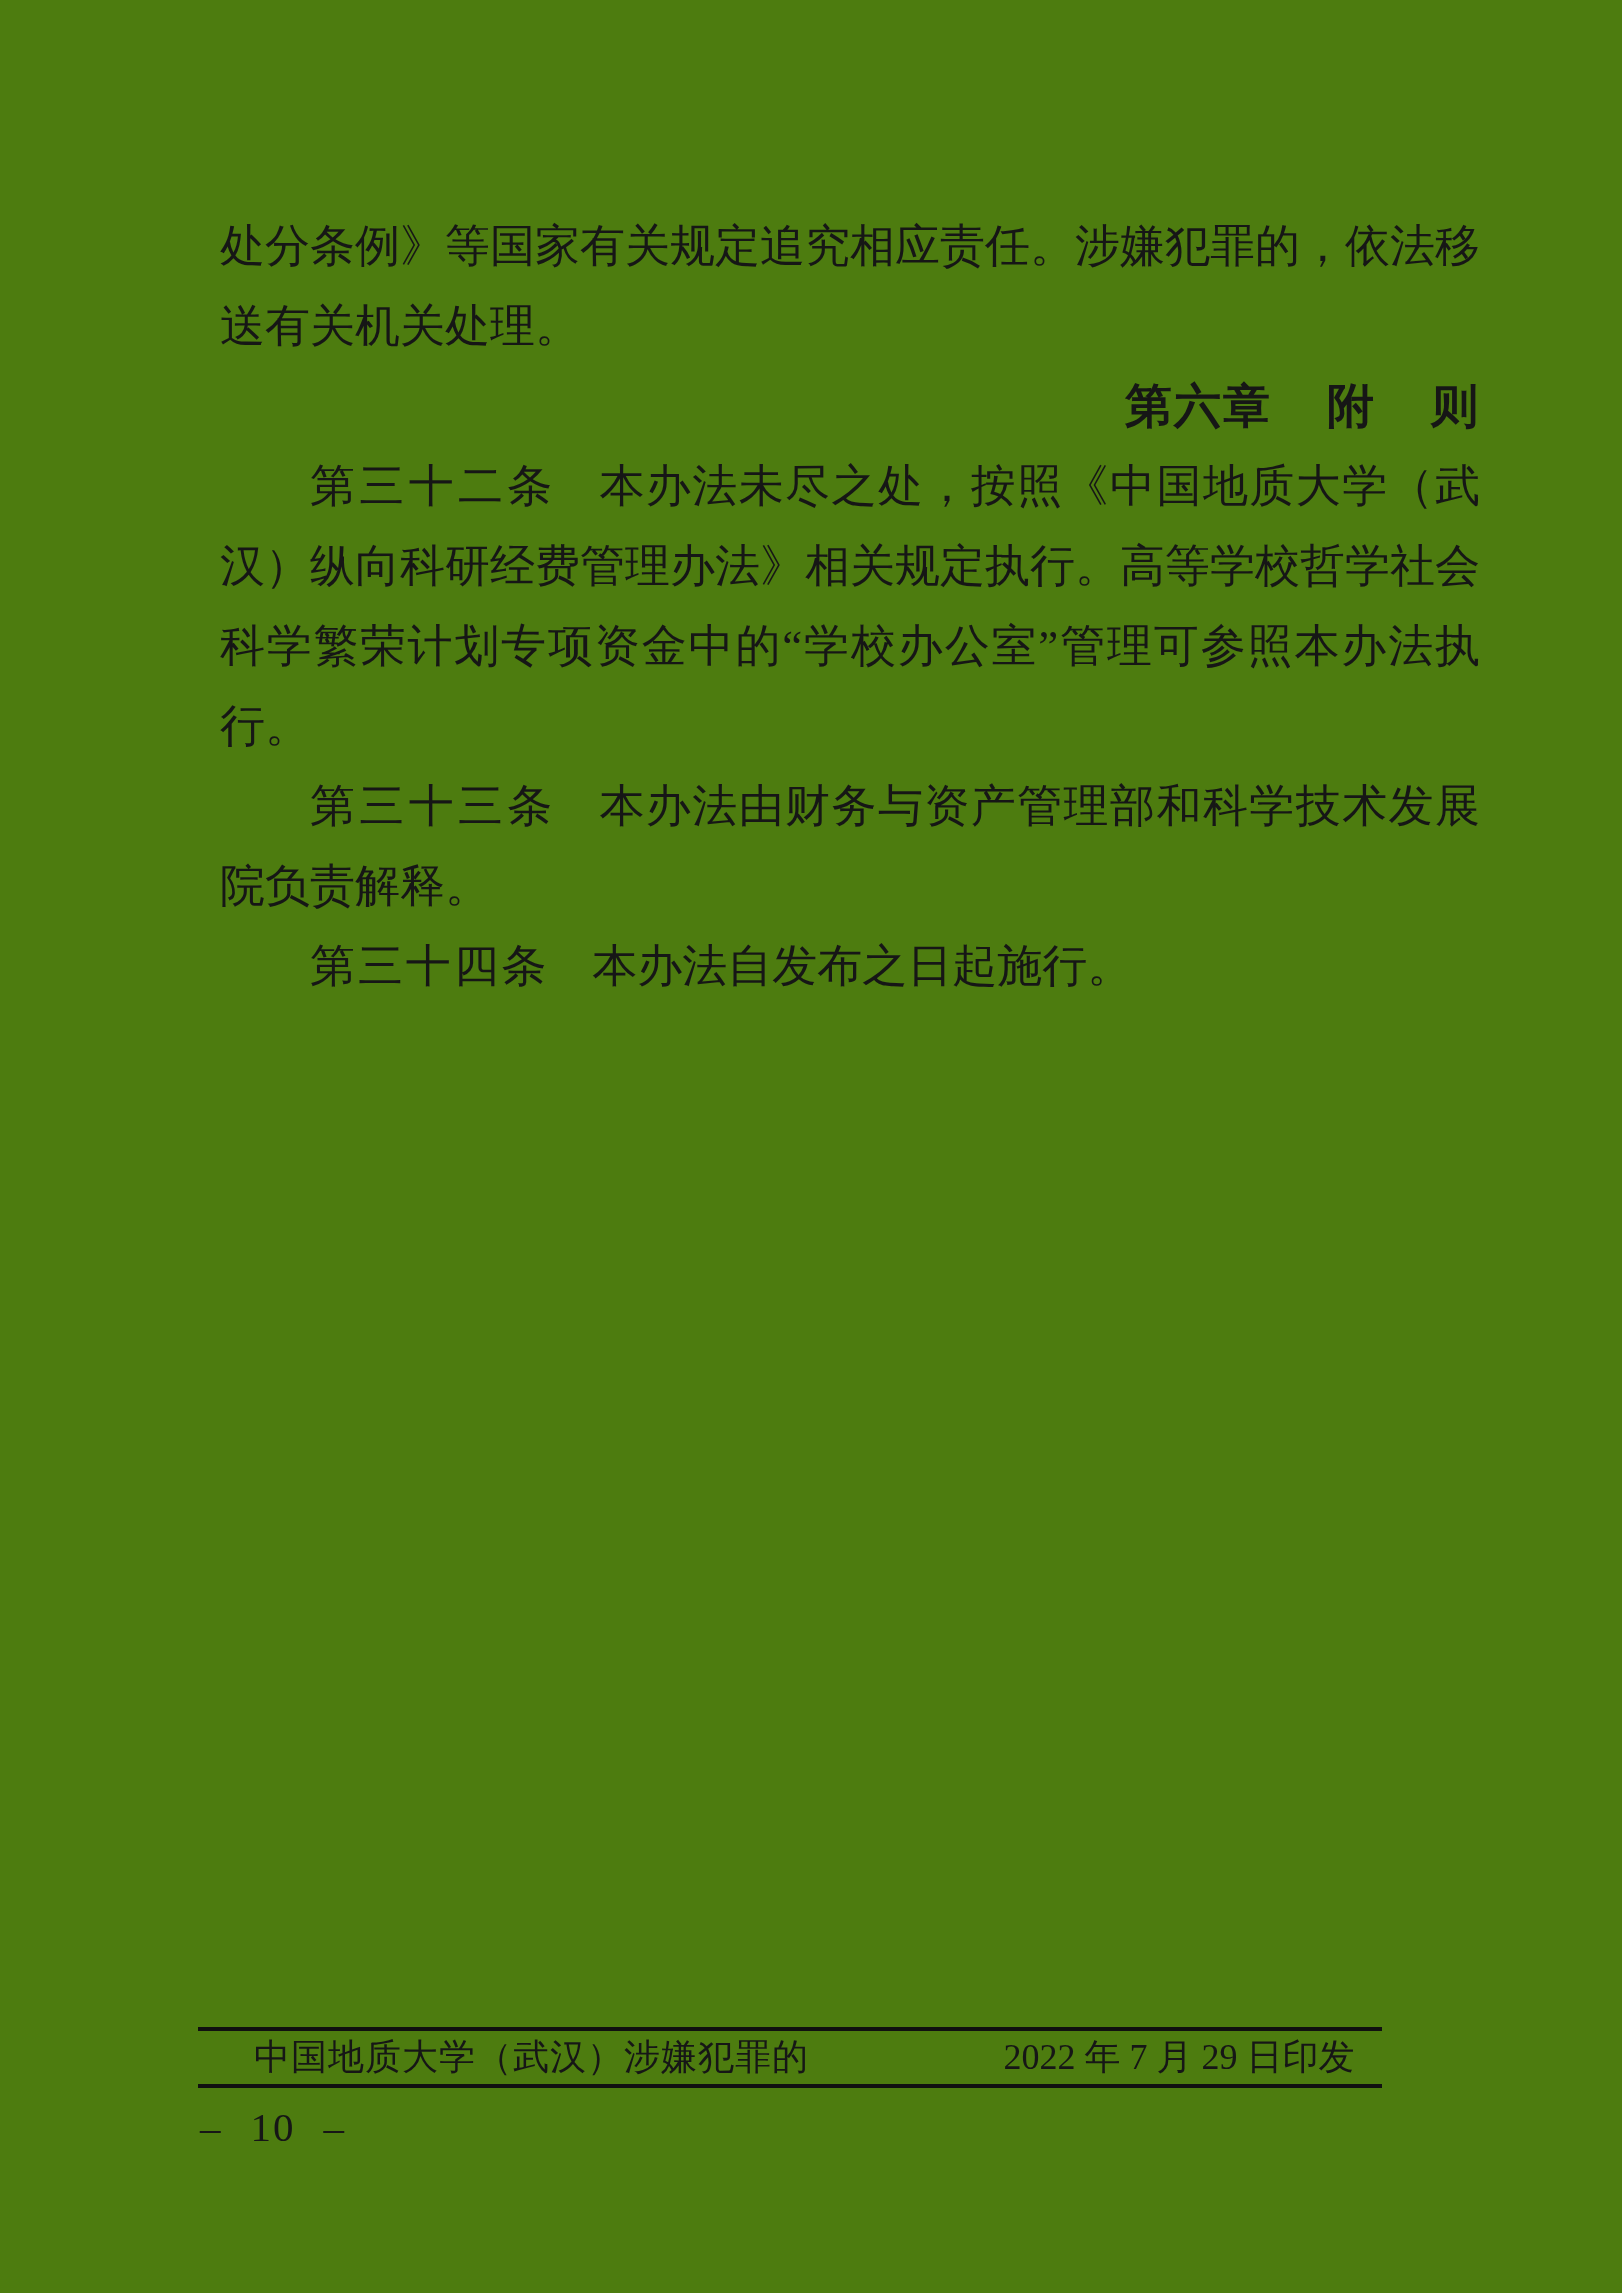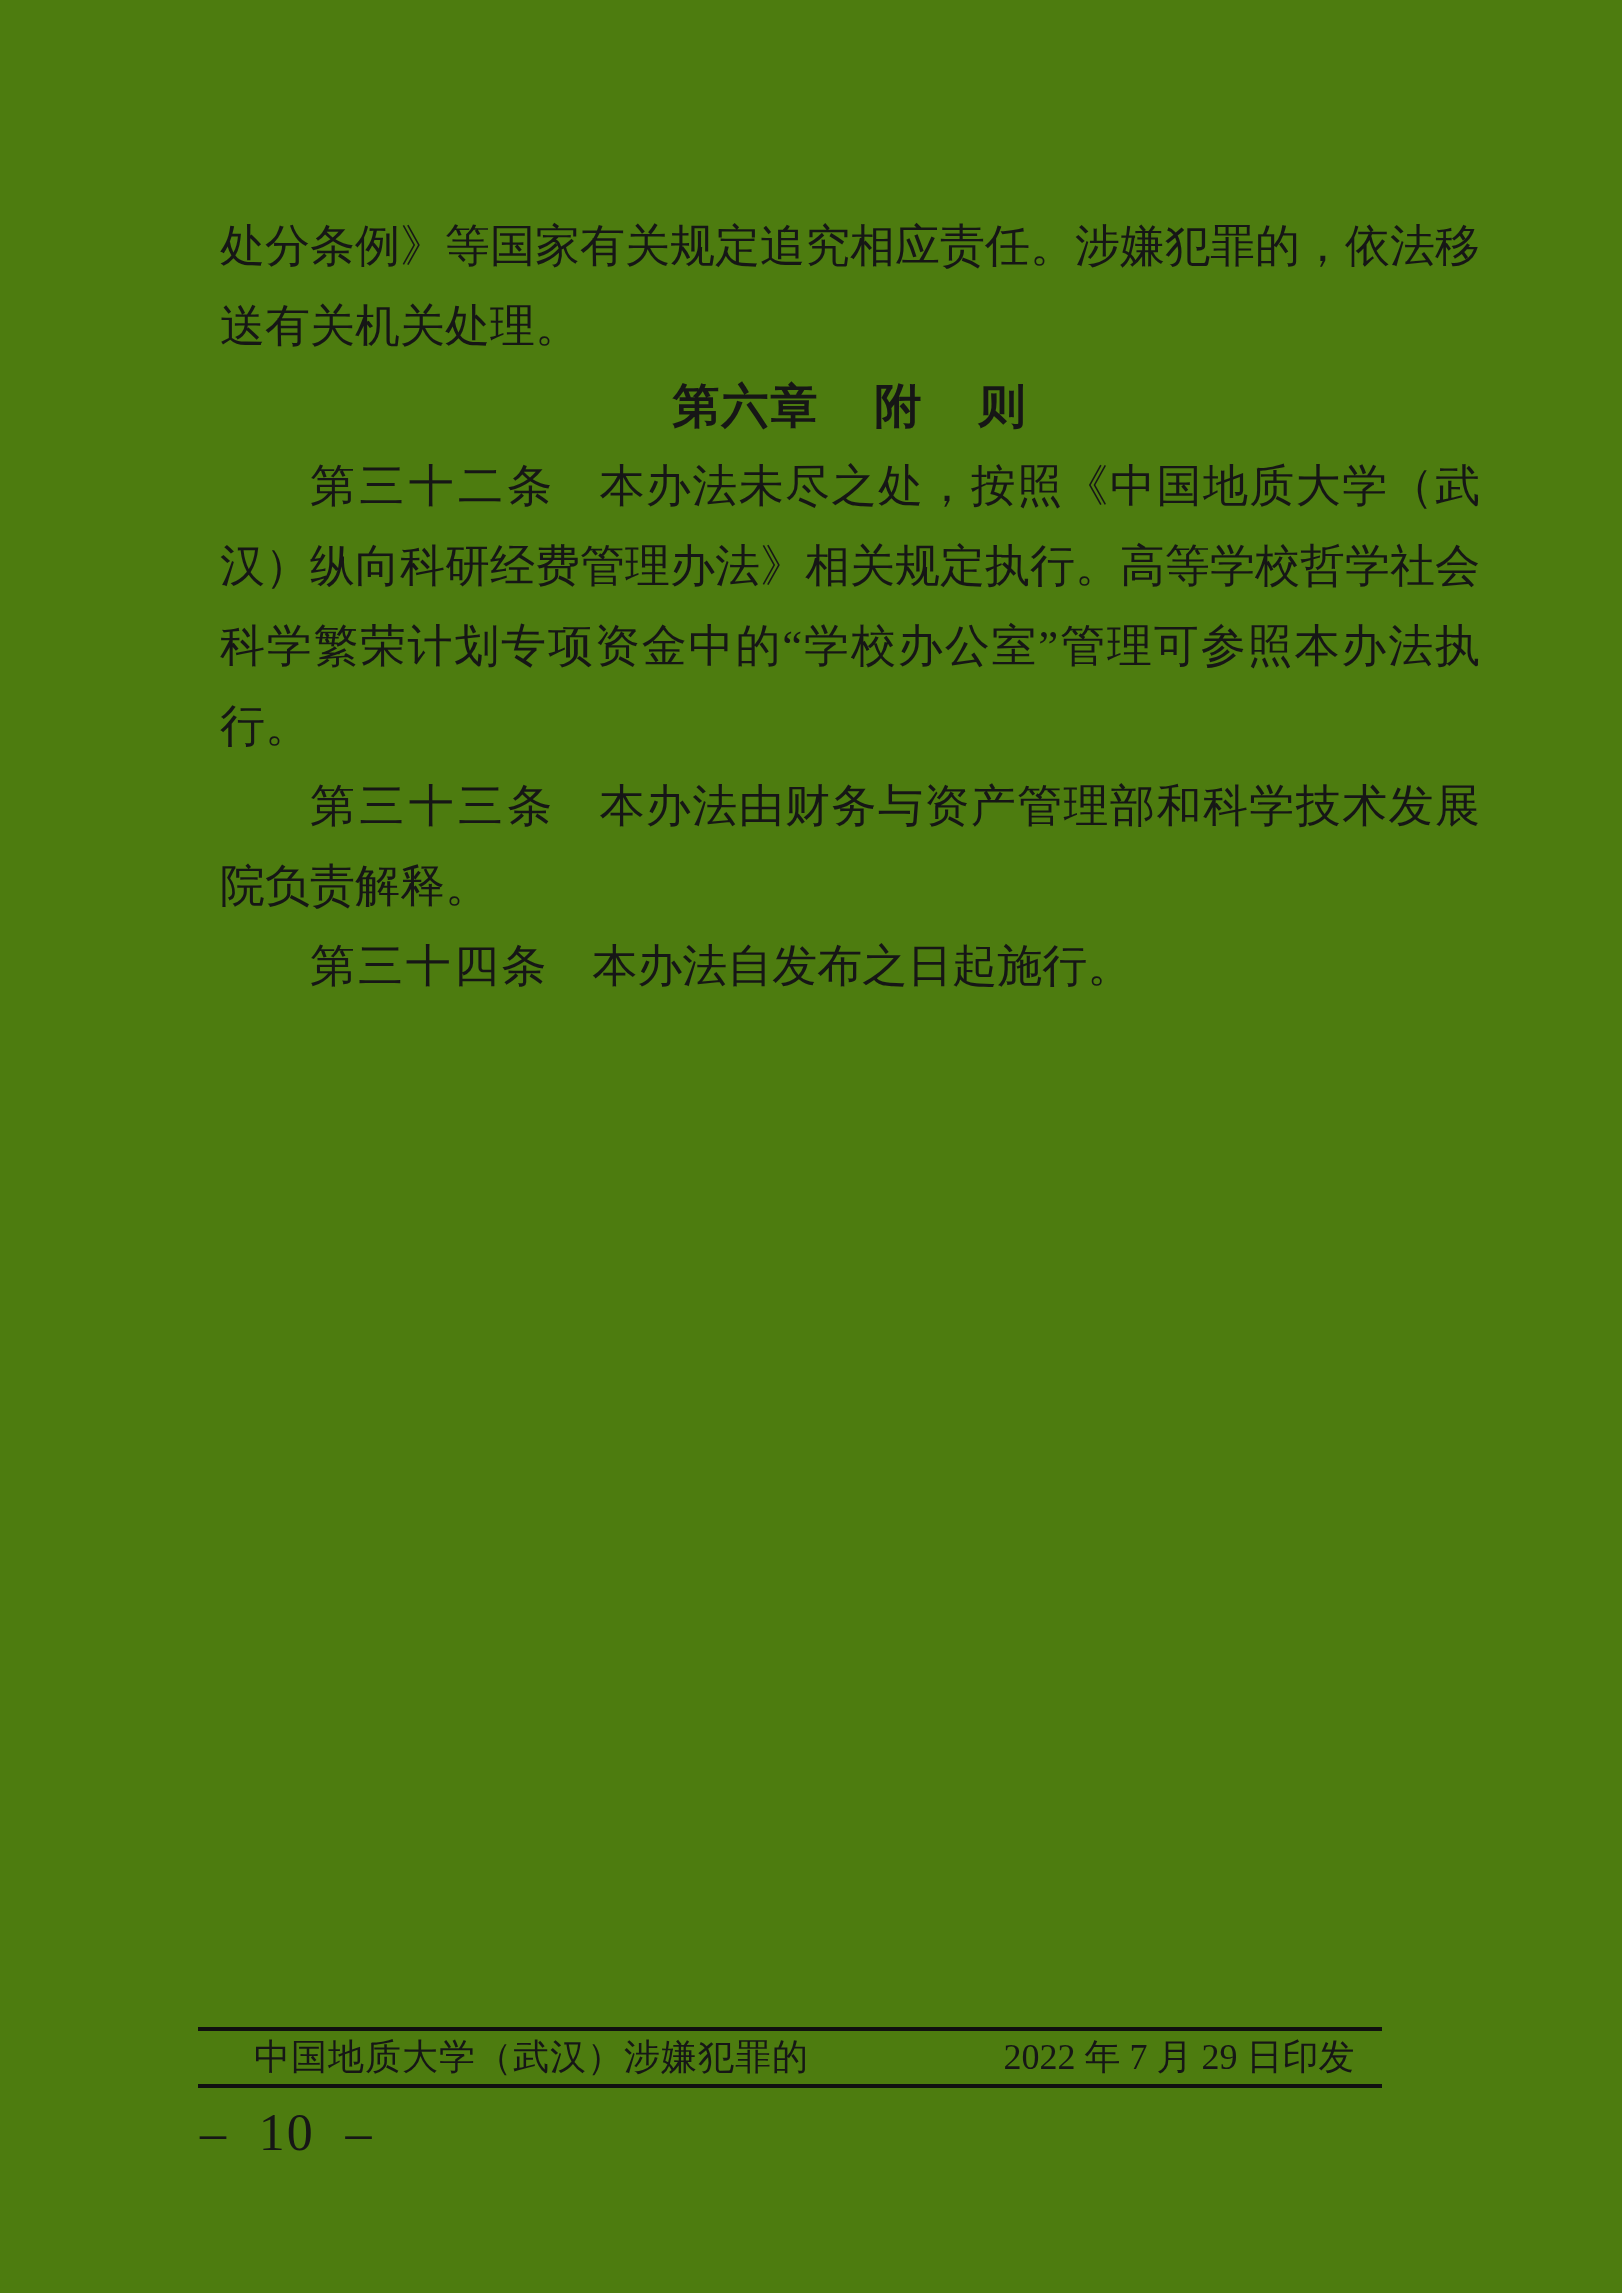--- a/index.html
+++ b/index.html
@@ -27,21 +27,21 @@
   }
   .content p {
     margin: 0;
     padding: 0;
   }
   .para-indent {
     text-indent: 2em;
   }
   .chapter-heading {
     margin: 39px 0 7.8px 0;
-    text-align: center;
+    text-align: right;
     text-indent: 0;
     font-family: "Liberation Sans", "DejaVu Sans", sans-serif;
     font-weight: bold;
     font-size: 47px;
     line-height: 80px;
     word-spacing: 0.85em;
     letter-spacing: 2px;
   }
   .article-term {
     font-family: "Liberation Sans", "DejaVu Sans", sans-serif;
@@ -68,21 +68,21 @@
     letter-spacing: 1px;
     white-space: nowrap;
   }
   .footer-date {
     white-space: nowrap;
   }
   .page-number {
     position: absolute;
     left: 200px;
     top: 2103px;
-    font-size: 52px;
+    font-size: 41px;
     word-spacing: 15.7px;
     letter-spacing: 2px;
   }
 </style>
 </head>
 <body>
 
 <div class="page">
 
   <div class="content">

